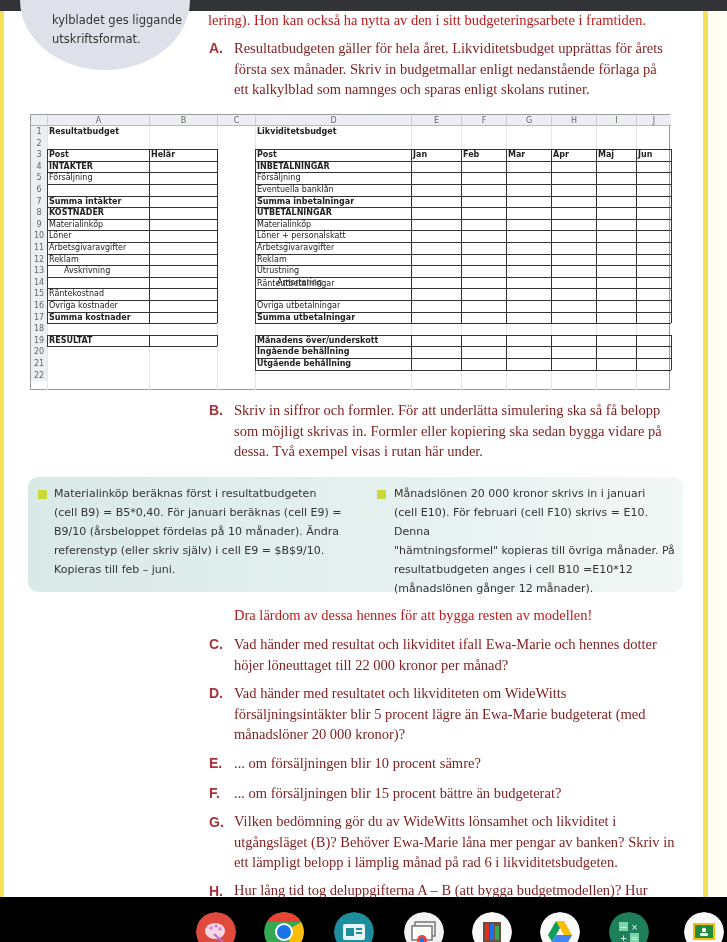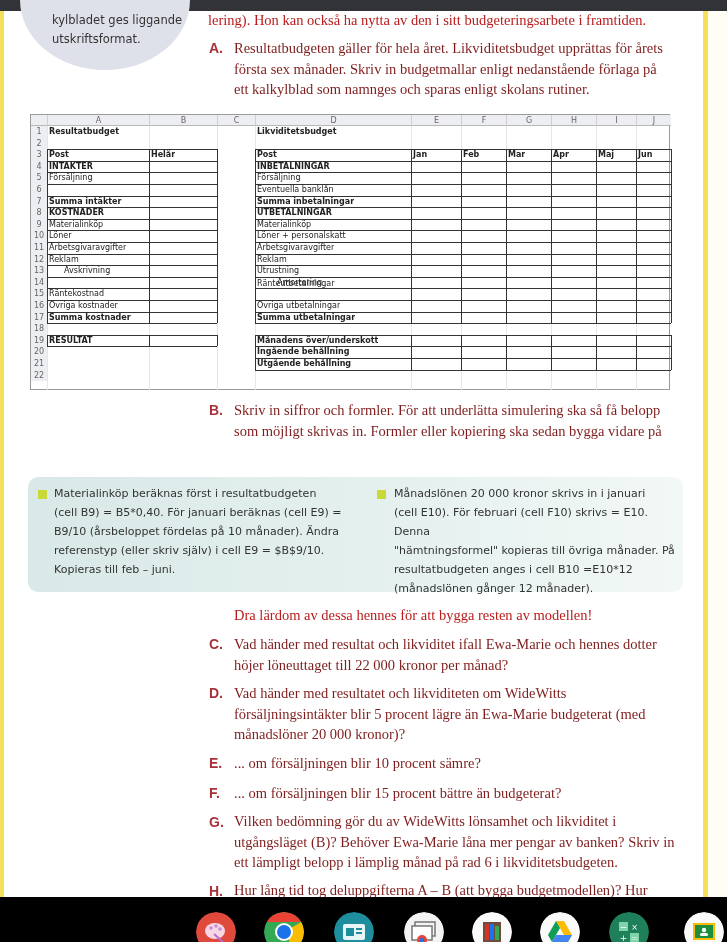--- a/index.html
+++ b/index.html
@@ -207,20 +207,21 @@
     <div class="vl" style="left: 605px; top: 34.2px; height: 174px;"></div>
     <div class="vl" style="left: 605px; top: 219.8px; height: 34.8px;"></div>
     <div class="vl" style="left: 640px; top: 34.2px; height: 174px;"></div>
     <div class="vl" style="left: 640px; top: 219.8px; height: 34.8px;"></div>
   </div>
 
 <div class="q-letter" style="left:209px; top:402px;">B.</div>
 <div class="q-text" style="left:234px; top:400px;">
   <div>Skriv in siffror och formler. För att underlätta simulering ska så få belopp</div>
   <div>som möjligt skrivas in. Formler eller kopiering ska sedan bygga vidare på</div>
+  <div>dessa. Två exempel visas i rutan här under.</div>
 </div>
 
 <div class="info">
   <div class="sq" style="left:10px; top:13px;"></div>
   <div class="txt" style="left:26px; top:7px; width:310px;">
     <div>Materialinköp beräknas först i resultatbudgeten</div>
     <div>(cell B9) = B5*0,40. För januari beräknas (cell E9) =</div>
     <div>B9/10 (årsbeloppet fördelas på 10 månader). Ändra</div>
     <div>referenstyp (eller skriv själv) i cell E9 = $B$9/10.</div>
     <div>Kopieras till feb – juni.</div>

